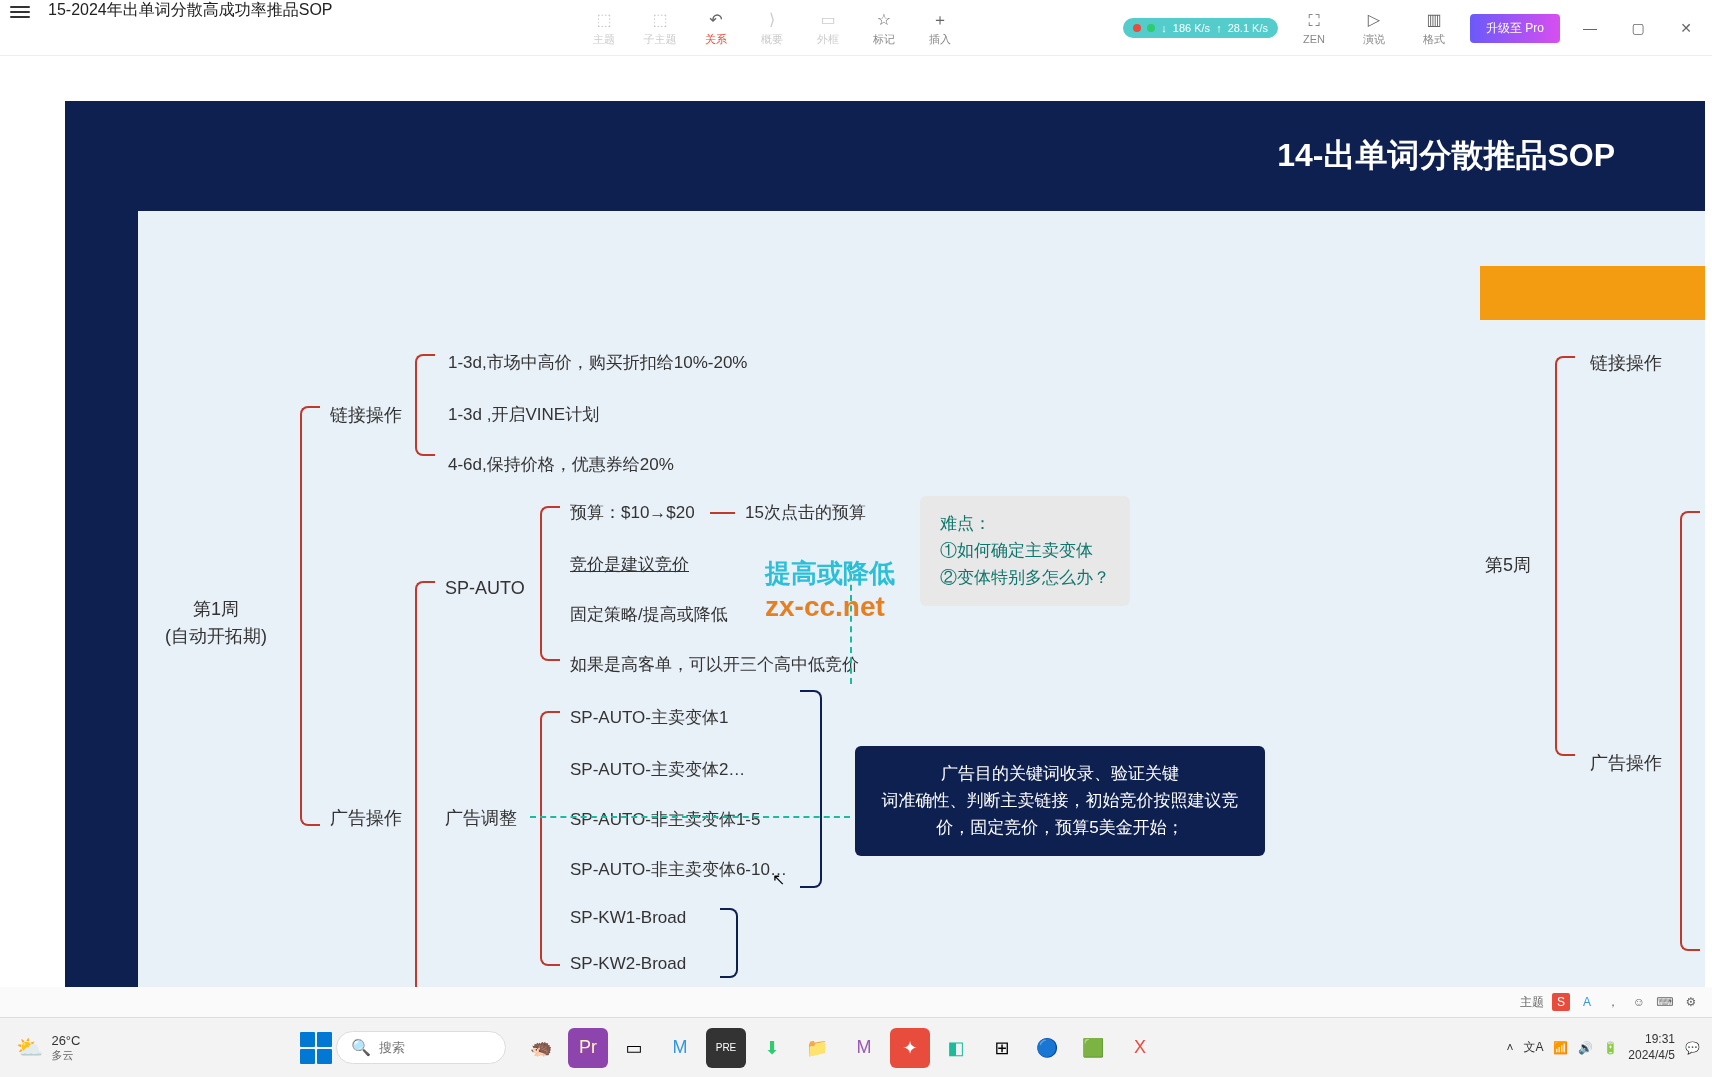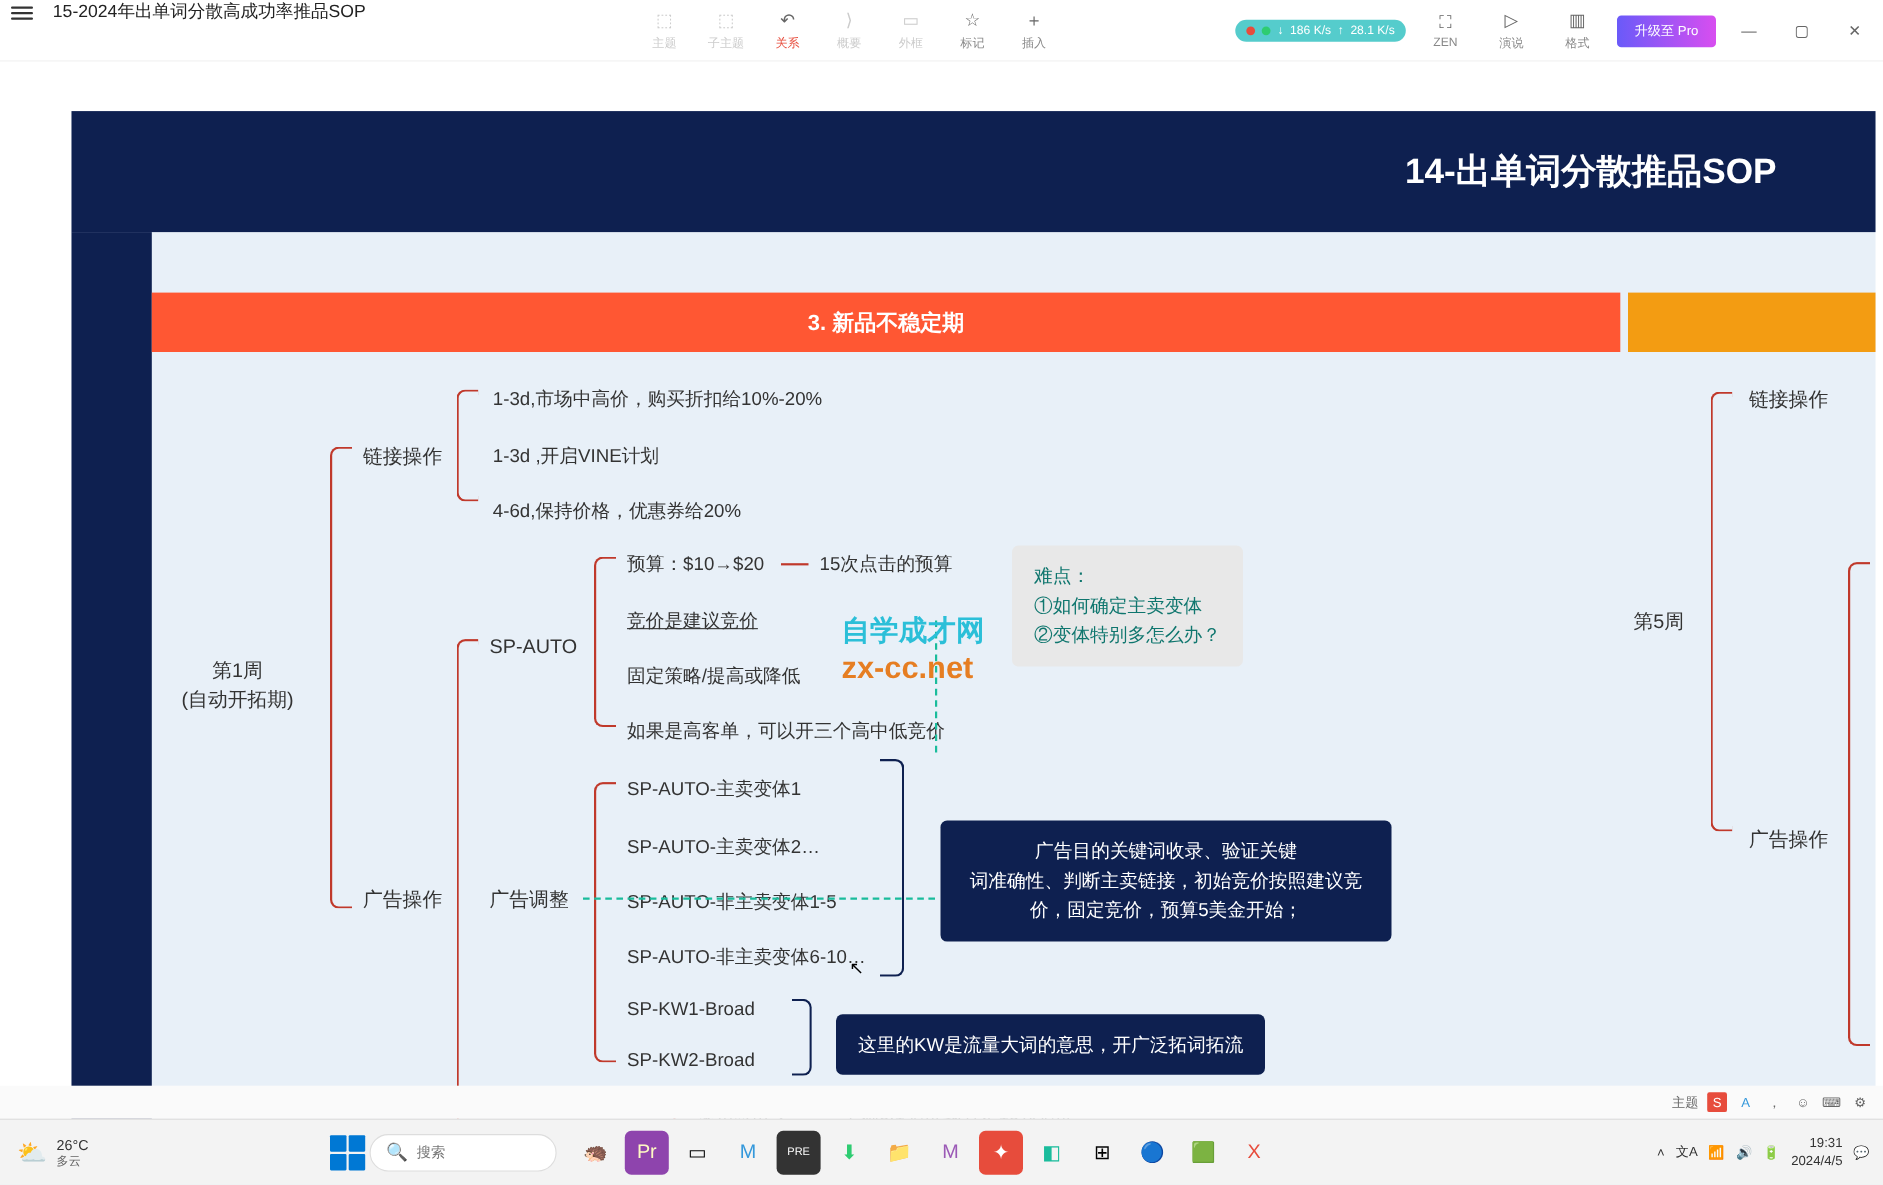--- a/index.html
+++ b/index.html
@@ -154,23 +154,20 @@
   </div>
 </div>
 
 <div class="canvas-wrap">
   <div class="canvas">
     <div class="slide-bg"></div>
     <div class="dark-col"></div>
     <div class="title-band">
         <span>14-出单词分散推品SOP</span>
       </div>
-    <div class="section-band">
-        <span>3. 新品不稳定期</span>
-      </div>
     <div class="section-band2"></div>
 
     <div class="week" style="left:165px; top:540px;"><span id="week1txt">第1周<br>(自动开拓期)</span></div>
 
     <div class="bracket" style="left:300px; top:350px; width:20px; height:420px;"></div>
     <div class="node" style="left:330px; top:347px;">链接操作</div>
     <div class="bracket" style="left:415px; top:298px; width:20px; height:102px;"></div>
     <div class="node small" style="left:448px; top:295px;">1-3d,市场中高价，购买折扣给10%-20%</div>
     <div class="node small" style="left:448px; top:347px;">1-3d ,开启VINE计划</div>
     <div class="node small" style="left:448px; top:397px;">4-6d,保持价格，优惠券给20%</div>
@@ -199,33 +196,32 @@
     <div class="bracket-r" style="left:800px; top:634px; width:22px; height:198px; border-color:#0e2050;"></div>
     <div class="bracket-r" style="left:720px; top:852px; width:18px; height:70px; border-color:#0e2050;"></div>
 
     <div class="bracket" style="left:612px; top:950px; width:14px; height:18px;"></div>
     <div class="node small" style="left:632px; top:945px;">曝光点击少</div>
     <div class="hline" style="left:730px; top:956px; width:25px;"></div>
     <div class="node small" style="left:765px; top:945px;">上调0.1竞价或者是10%竞价</div>
 
     <div class="callout-gray" style="left:920px; top:440px;" id="graycall">难点：<br>①如何确定主卖变体<br>②变体特别多怎么办？</div>
     <div class="callout-dark" style="left:855px; top:690px; width:410px;" id="darkcall1">广告目的关键词收录、验证关键<br>词准确性、判断主卖链接，初始竞价按照建议竞<br>价，固定竞价，预算5美金开始；</div>
-    <div class="callout-dark" style="left:760px; top:866px;">这里的KW是流量大词的意思，开广泛拓词拓流</div>
 
     <div class="dashed" style="left:850px; top:508px; width:0; height:120px; border-right:none; border-top:none; border-bottom:none;"></div>
     <div class="dashed" style="left:530px; top:760px; width:320px; height:0; border-left:none; border-right:none; border-bottom:none;"></div>
 
     <div class="week" style="left:1485px; top:496px;">第5周</div>
     <div class="bracket" style="left:1555px; top:300px; width:20px; height:400px;"></div>
     <div class="node" style="left:1590px; top:295px;">链接操作</div>
     <div class="node" style="left:1590px; top:695px;">广告操作</div>
     <div class="bracket" style="left:1680px; top:455px; width:20px; height:440px;"></div>
 
     <div class="watermark" style="left:765px; top:500px;">
-      <div class="l1">自学成才网</div>
+      <div class="l1">提高或降低</div>
       <div class="l2">zx-cc.net</div>
     </div>
 
     <div class="scrollbar-h"></div>
   </div>
   <div class="cursor">↖</div>
 </div>
 
 <div class="bottom-bar" style="bottom:60px;">
   <span>主题</span>

